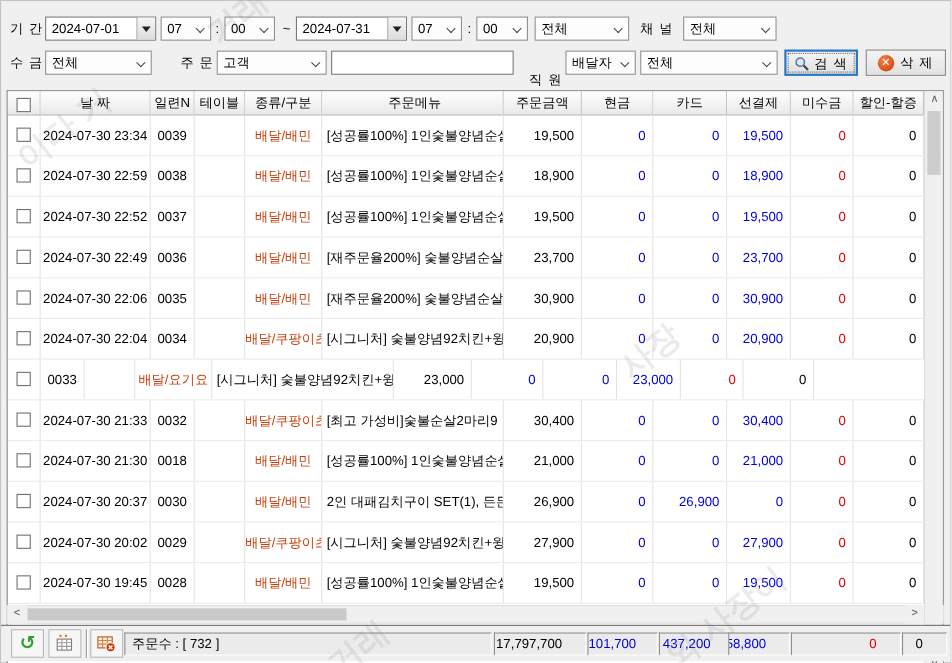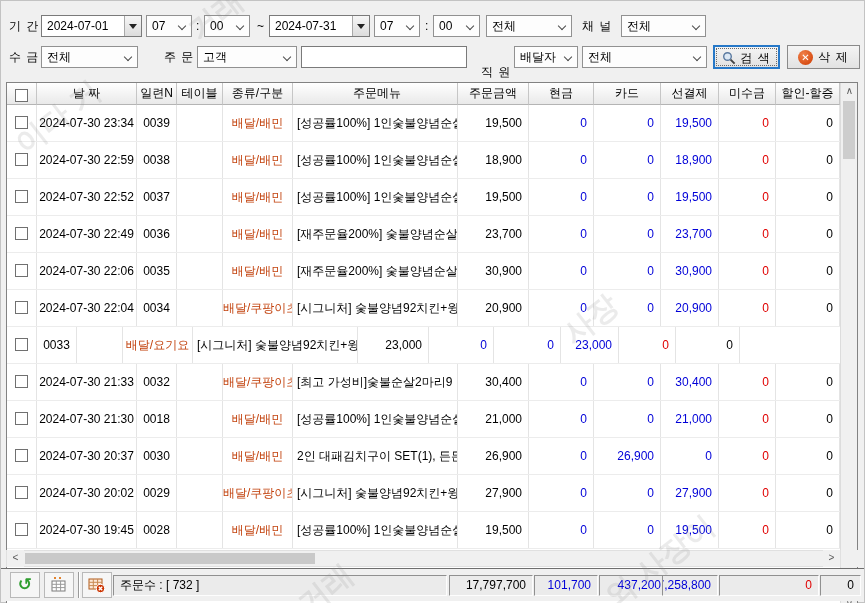--- a/index.html
+++ b/index.html
@@ -53,21 +53,21 @@
   .vthumb { position:absolute; left:2px; right:2px; top:18px; height:58px; background:#cdcdcd; }
   .hbar { position:absolute; left:5px; top:549px; width:835px; height:17px; background:#f0f0f0; border:1px solid #e0e0e0; }
   .hthumb { position:absolute; top:2px; bottom:2px; left:18px; width:290px; background:#c9c9c9; }
   .corner { position:absolute; left:840px; top:549px; width:17px; height:17px; background:#f0f0f0; }
 
   
   .status { position:absolute; left:0; right:0; top:567px; height:33px; background:#f0f0f0; border-top:1px solid #6e6e6e; }
   .tbtn { position:absolute; top:3px; width:30px; height:26px; background:#f6f6f6; border:1px solid #b9b9b9; text-align:center; }
   .tsep { position:absolute; top:3px; left:77px; width:2px; height:26px; border-left:1px solid #9a9a9a; border-right:1px solid #ffffff; }
   .panel { position:absolute; top:6px; height:21px; background:#ebebeb; border:1px solid; border-color:#909090 #fdfdfd #fdfdfd #909090; line-height:19px; overflow:hidden; white-space:nowrap; }
-  .panel.num { padding-right:6px; }
+  .panel.num { padding-right:21px; }
   .clipL { direction:rtl; }
   .refresh-glyph { color:#2f9e2f; font-size:17px; font-weight:bold; line-height:24px; }
 </style>
 </head>
 <body>
 
 <div class="win">
 
   <div id="wmlayer">
       <span class="wm" style="left: 185px; top: -6px;">거래</span>

